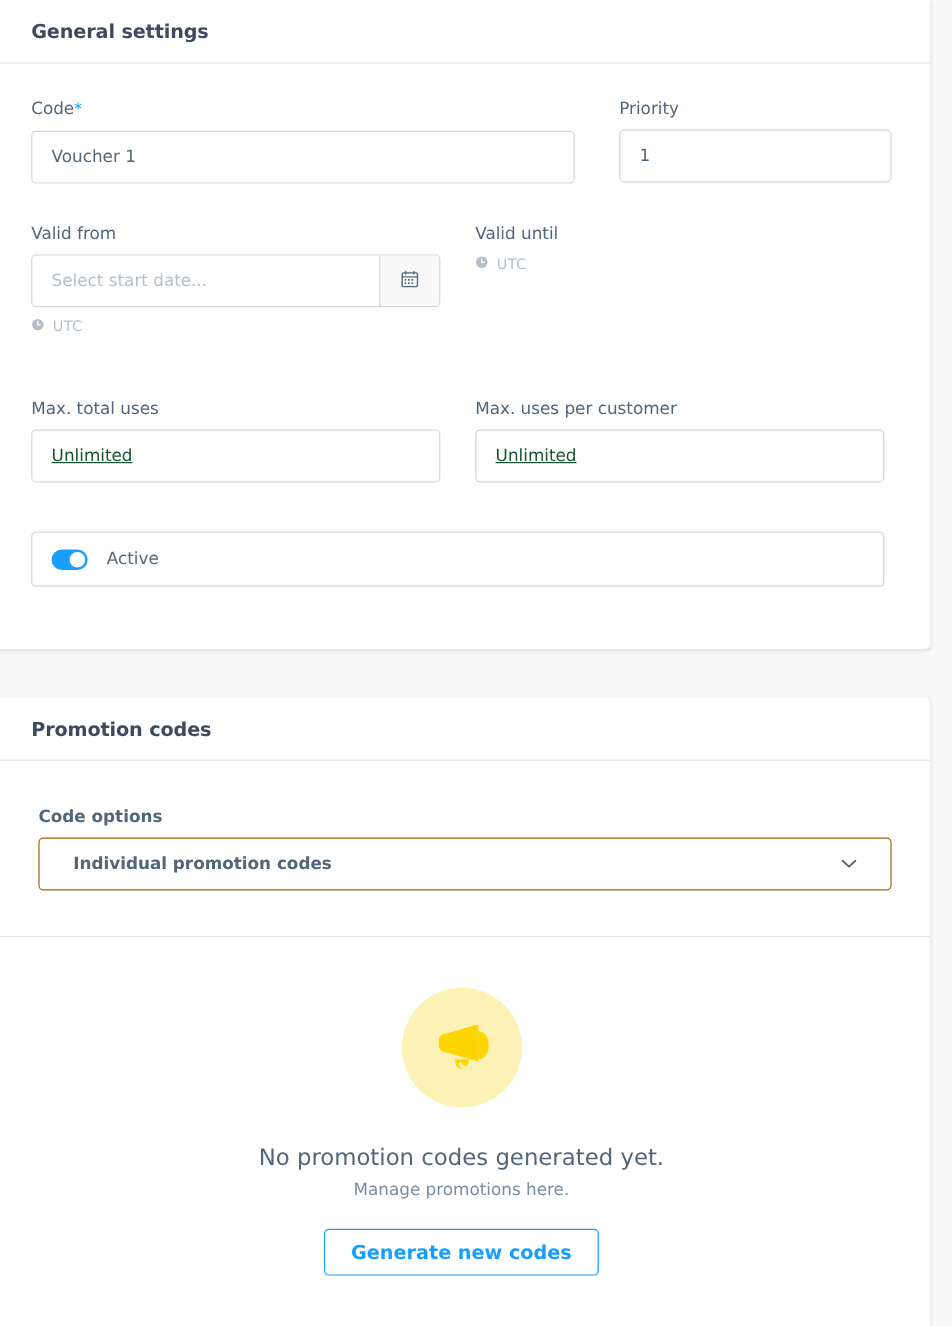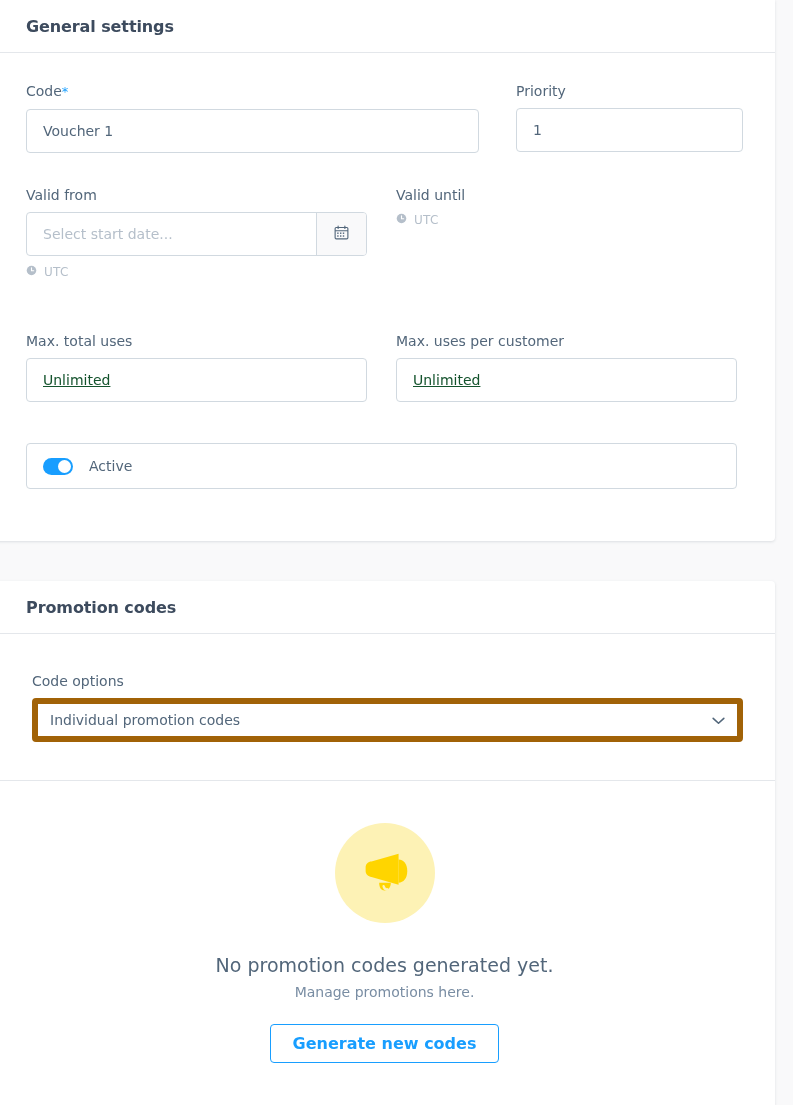--- a/index.html
+++ b/index.html
@@ -161,31 +161,31 @@
     border-radius: 50%;
     background: #fff;
   }
   .switch-label {
     margin-left: 16px;
     font-size: 14px;
     color: #52667a;
   }
 
   
-  .code-block { position: absolute; top: 672px; left: 32px; width: 711px; }
+  .code-block { position: absolute; top: 672px; left: 32px; width: 711px; font-weight: bold; }
   .select-box {
     height: 44px;
-    border: 6px solid #a16207;
+    border: 1px solid #a16207;
     border-radius: 4px;
     background: #fff;
     box-sizing: border-box;
     display: flex;
     align-items: center;
     justify-content: space-between;
-    padding: 0 12px;
+    padding: 0 28px;
     font-size: 14px;
     color: #52667a;
   }
   .divider {
     position: absolute;
     left: 0; right: 0;
     top: 780px;
     height: 1px;
     background: #e4e7eb;
   }

